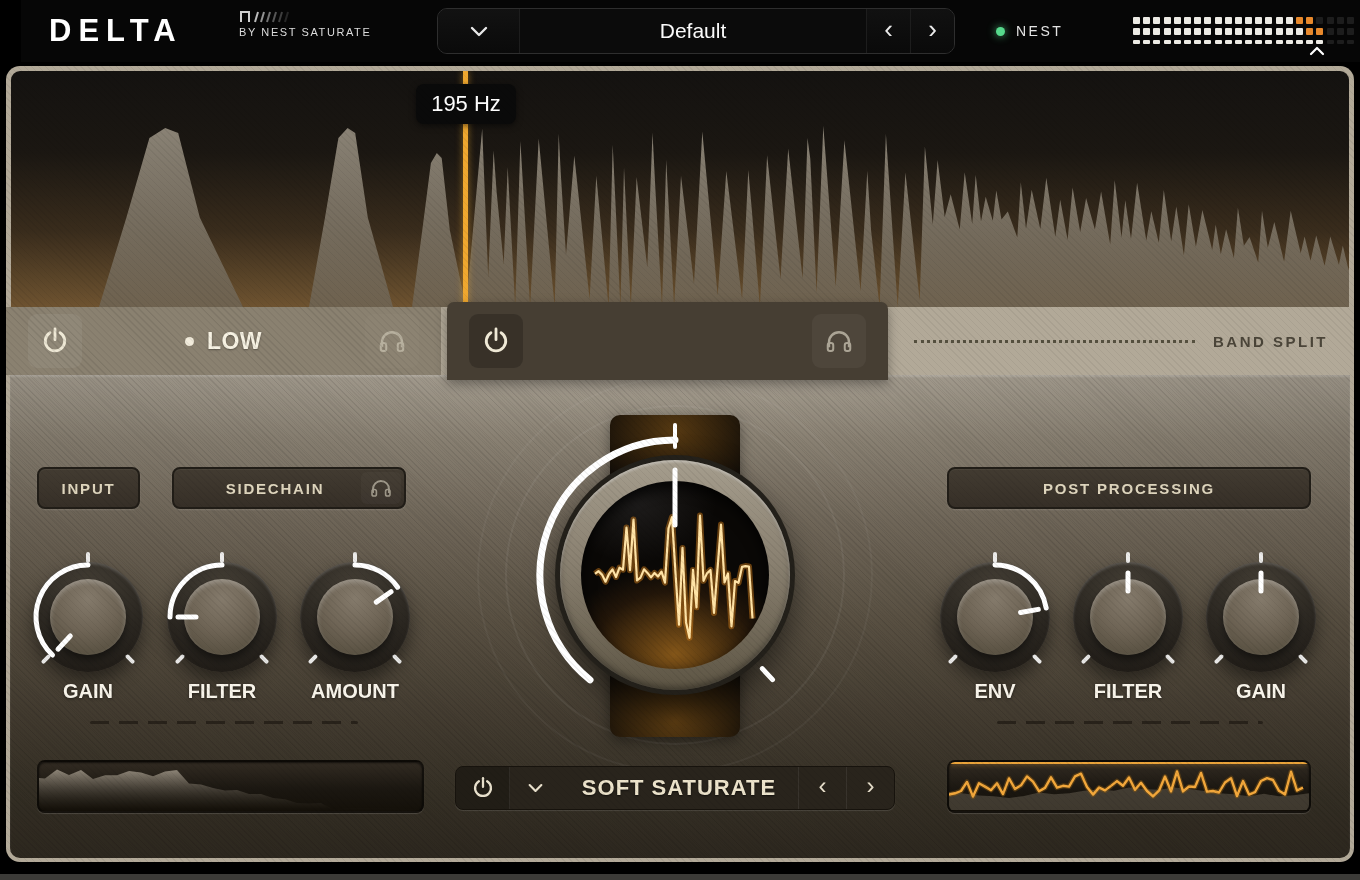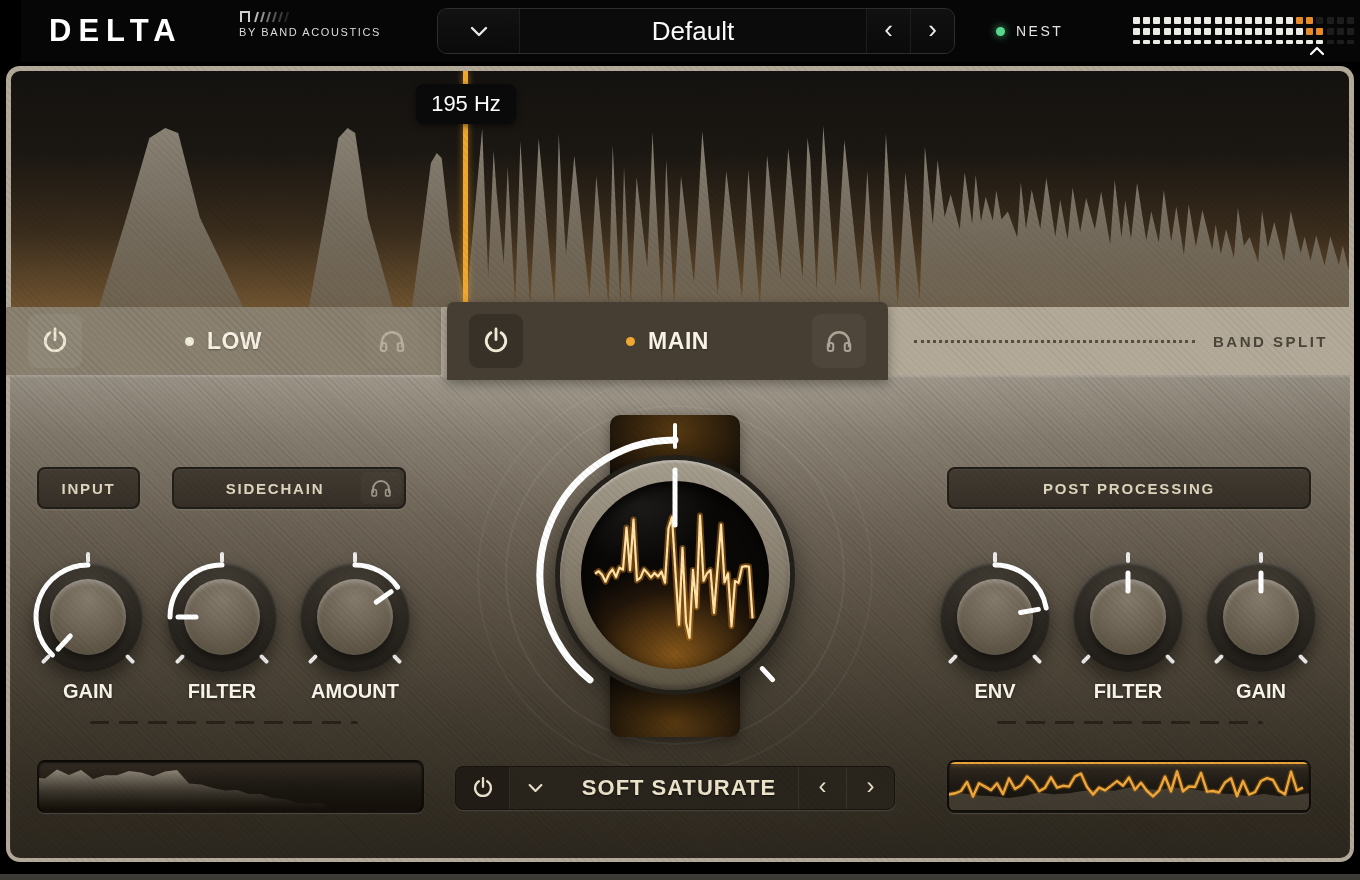--- a/index.html
+++ b/index.html
@@ -7,21 +7,21 @@
   #app{position:relative;width:1360px;height:880px;background:#000;overflow:hidden;}
 
   
   .topbar{position:absolute;left:0;top:0;width:100%;height:62px;background:#060606;margin-left:21px;}
   .logo{position:absolute;left:28px;top:13px;font-size:31px;font-weight:800;letter-spacing:7px;color:#fff;}
   .byline{position:absolute;left:218px;top:10px;color:#d9d9d9;}
   .byline .glyph{display:block;height:13px;}
   .byline .txt{display:block;margin-top:3px;font-size:11px;letter-spacing:1.6px;color:#dcdcdc;white-space:nowrap;}
   .presetbar{position:absolute;left:416px;top:8px;width:518px;height:46px;background:#0b0b0b;border:1px solid #2e2e2e;border-radius:10px;display:flex;align-items:stretch;overflow:hidden;}
   .presetbar .pb-left{width:82px;display:flex;align-items:center;justify-content:center;border-right:1px solid #1d1d1d;background:linear-gradient(180deg,#121212,#0a0a0a);cursor:pointer;}
-  .presetbar .pb-label{flex:1;display:flex;align-items:center;justify-content:center;font-size:26px;color:#fafafa;}
+  .presetbar .pb-label{flex:1;display:flex;align-items:center;justify-content:center;font-size:21px;color:#fafafa;}
   .presetbar .pb-arrow{width:44px;display:flex;align-items:center;justify-content:center;border-left:1px solid #1d1d1d;background:linear-gradient(180deg,#111,#0a0a0a);color:#ececec;font-size:26px;line-height:1;cursor:pointer;padding-bottom:4px;}
   .limit{position:absolute;left:975px;top:0;height:62px;display:flex;align-items:center;gap:11px;cursor:pointer;}
   .limit .led{width:9px;height:9px;border-radius:50%;box-shadow:0 0 8px rgba(86,217,140,.8);}
   .limit .lbl{font-size:14px;letter-spacing:2.5px;color:#e3e3e3;}
   .meter{position:absolute;left:1112px;top:17px;display:flex;flex-direction:column;gap:4px;}
   .meter .mrow{display:flex;gap:3.2px;}
   .mcell{width:7px;height:7px;border-radius:1px;display:block;}
   .mshort{height:3.5px;margin-top:1px;}
   .caret-up{position:absolute;left:1288px;top:46px;width:16px;height:10px;cursor:pointer;}
 
@@ -112,21 +112,21 @@
     <div class="byline">
       <svg class="glyph" width="66" height="13" viewBox="0 0 66 13">
         <path d="M2 12 V2 H10 V12" fill="none" stroke="#cfcfcf" stroke-width="2"></path>
         <path d="M16 12 L19 2" stroke="#cfcfcf" stroke-width="2" opacity=".9"></path>
         <path d="M22 12 L25 2" stroke="#cfcfcf" stroke-width="2" opacity=".7"></path>
         <path d="M28 12 L31 2" stroke="#cfcfcf" stroke-width="2" opacity=".55"></path>
         <path d="M34 12 L37 2" stroke="#cfcfcf" stroke-width="2" opacity=".4"></path>
         <path d="M40 12 L43 2" stroke="#cfcfcf" stroke-width="2" opacity=".28"></path>
         <path d="M46 12 L49 2" stroke="#cfcfcf" stroke-width="2" opacity=".16"></path>
       </svg>
-      <span class="txt">BY BAND ACOUSTICS</span>
+      <span class="txt">BY NEST SATURATE</span>
     </div>
 
     <div class="presetbar">
       <div class="pb-left">
         <svg width="18" height="11" viewBox="0 0 18 11">
           <path d="M2 2 L9 9 L16 2" fill="none" stroke="#e8e8e8" stroke-width="2.4" stroke-linecap="round" stroke-linejoin="round"></path>
         </svg>
       </div>
       <div class="pb-label">Default</div>
       <div class="pb-arrow">‹</div>
@@ -254,24 +254,20 @@
         </div>
       </div>
 
       <div class="tab tab-main">
         <div class="sqbtn power-wrap">
           <svg width="32" height="32" viewBox="0 0 24 24">
             <path d="M12 3 V11" fill="none" stroke="#efe9d6" stroke-width="2.1" stroke-linecap="round"></path>
             <path d="M8.2 5.8 a7.3 7.3 0 1 0 7.6 0" fill="none" stroke="#efe9d6" stroke-width="2.1" stroke-linecap="round"></path>
           </svg>
         </div>
-        <div class="tab-center">
-          <span class="tab-dot" style="background:#efa72f;"></span>
-          <span class="tab-label">MAIN</span>
-        </div>
         <div class="sqbtn hp-wrap">
           <svg width="30" height="30" viewBox="0 0 24 24">
             <path d="M4 17 v-4 a8 8 0 0 1 16 0 v4" fill="none" stroke="#efe9d6" stroke-width="1.9"></path>
             <rect x="3" y="13.5" width="4.4" height="6.5" rx="1.8" fill="none" stroke="#efe9d6" stroke-width="1.6"></rect>
             <rect x="16.6" y="13.5" width="4.4" height="6.5" rx="1.8" fill="none" stroke="#efe9d6" stroke-width="1.6"></rect>
           </svg>
         </div>
       </div>
 
       <div class="bandsplit">

